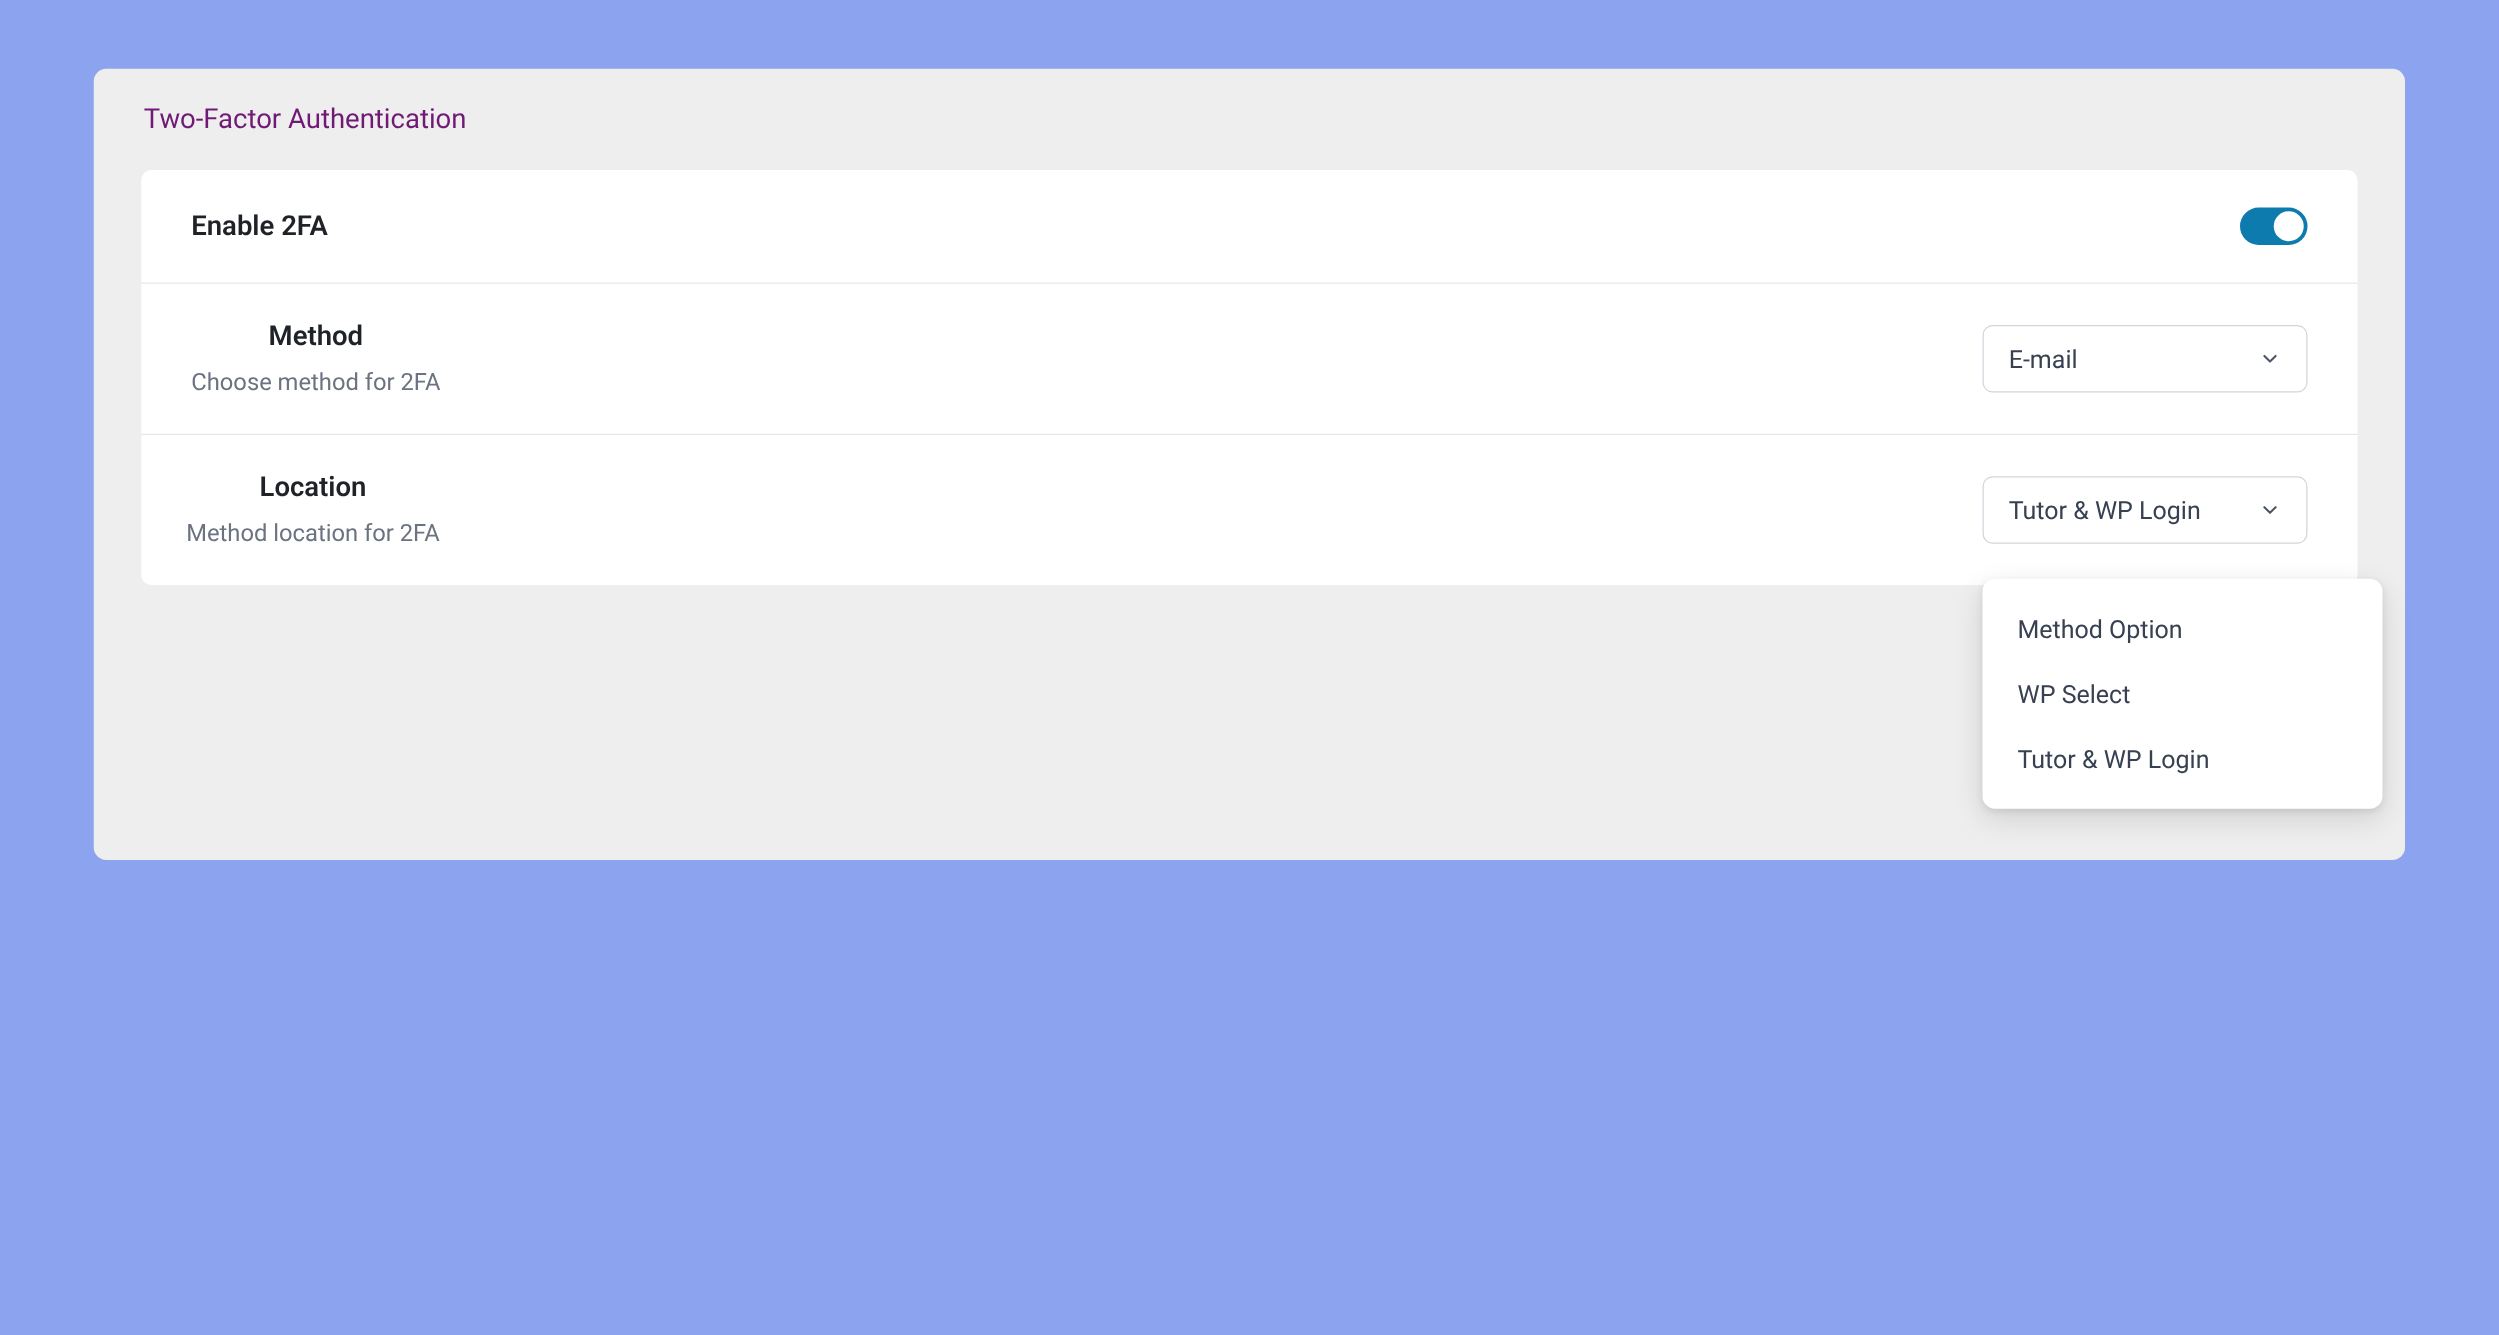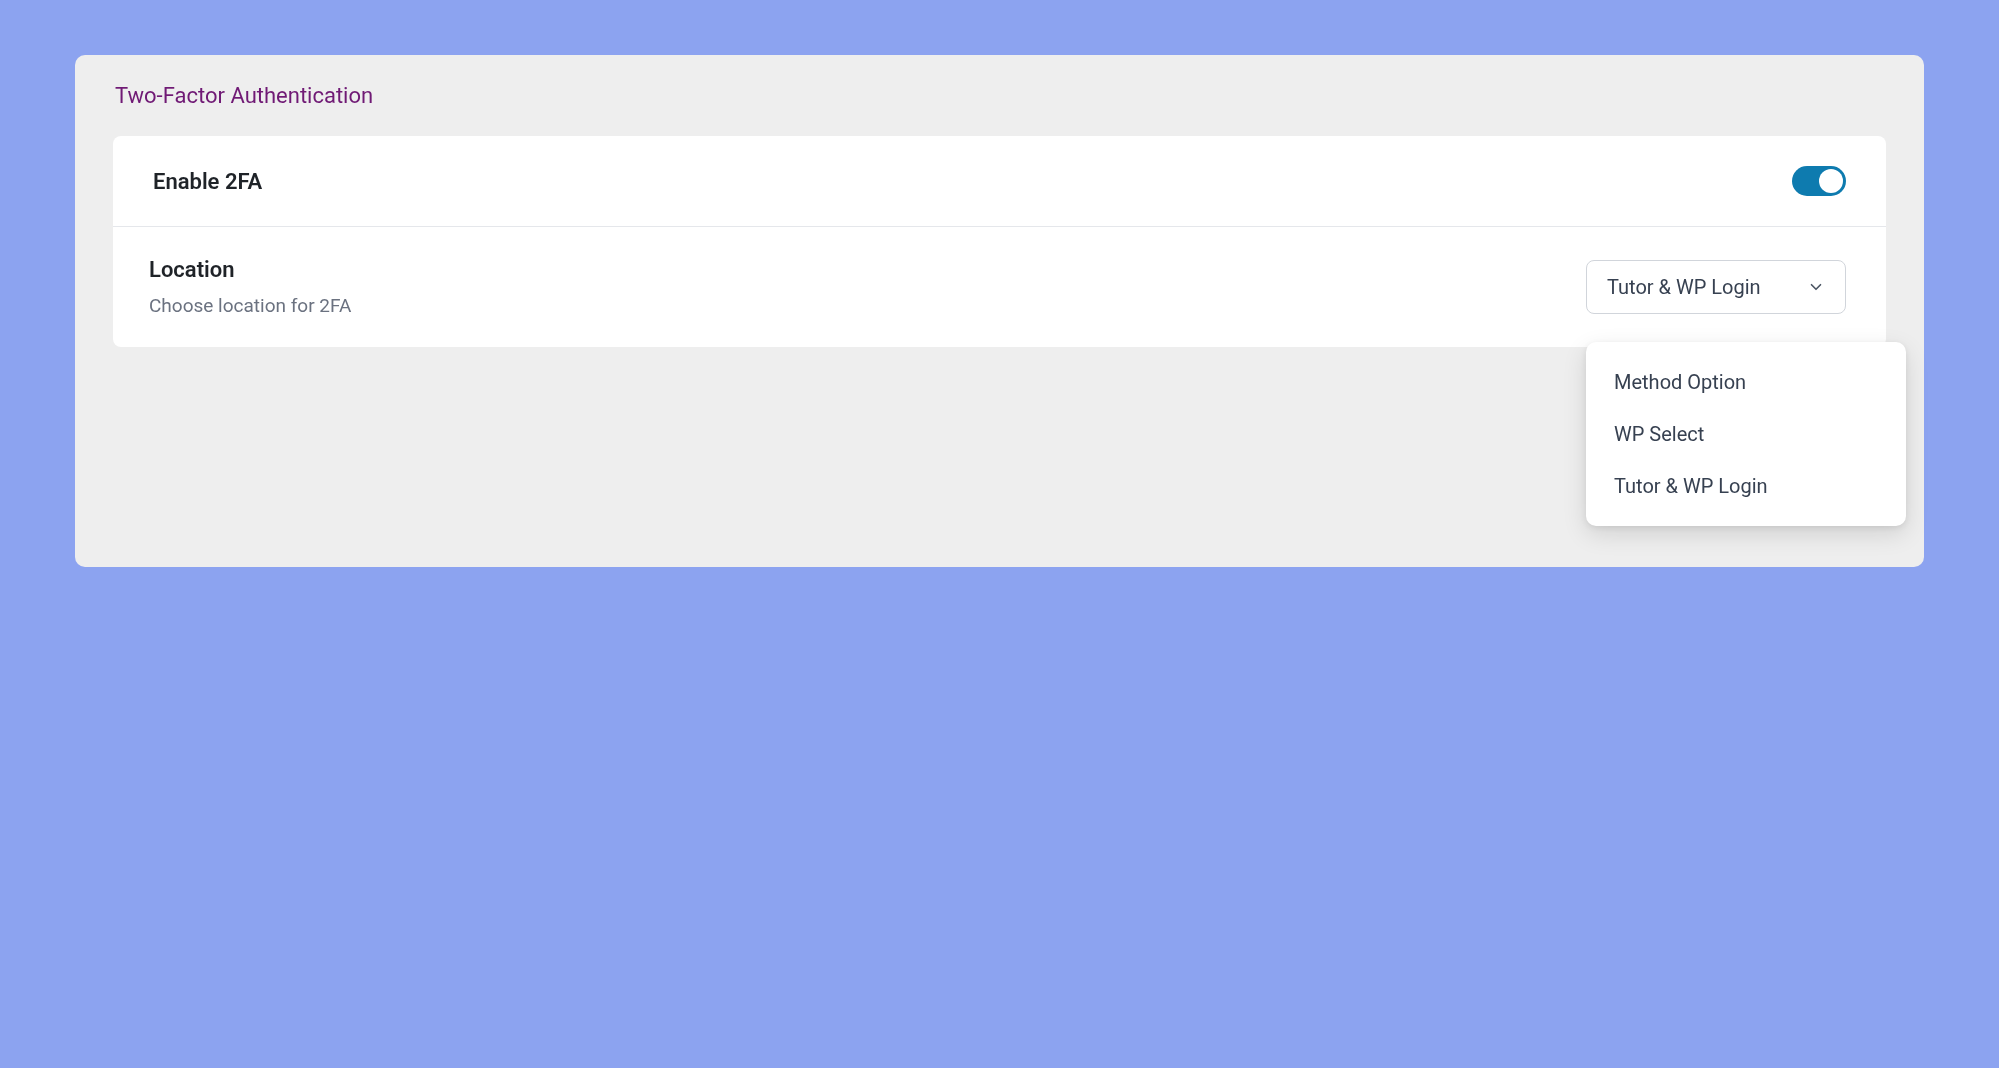--- a/index.html
+++ b/index.html
@@ -39,20 +39,21 @@
       border-bottom: 1px solid #e5e7eb;
     }
     .row:last-child {
       border-bottom: none;
       padding-left: 36px;
     }
     .row-text {
       display: flex;
       flex-direction: column;
       gap: 12px;
+      text-align: center;
     }
     .row-label {
       font-size: 22px;
       font-weight: 600;
       color: #1f2328;
     }
     .row-desc {
       font-size: 19px;
       color: #6b7280;
       font-weight: 400;
@@ -137,25 +138,39 @@
 
     <div class="row">
       <div class="row-text">
         <div class="row-label">Enable 2FA</div>
       </div>
       <div class="toggle">
         <div class="toggle-knob"></div>
       </div>
     </div>
 
+    <div class="row">
+      <div class="row-text">
+        <div class="row-label">Method</div>
+        <div class="row-desc">Choose method for 2FA</div>
+      </div>
+      <div class="select">
+        <span class="val">E-mail</span>
+        <span class="chevron">
+          <svg viewBox="0 0 24 24" fill="none" stroke="#4b5563" stroke-width="2.2" stroke-linecap="round" stroke-linejoin="round">
+              <polyline points="6 9 12 15 18 9"></polyline>
+            </svg>
+        </span>
+      </div>
+    </div>
 
     <div class="row row-location">
       <div class="row-text">
         <div class="row-label">Location</div>
-        <div class="row-desc">Choose location for 2FA</div>
+        <div class="row-desc">Method location for 2FA</div>
       </div>
       <div class="select">
         <span class="val">Tutor &amp; WP Login</span>
         <span class="chevron">
           <svg viewBox="0 0 24 24" fill="none" stroke="#4b5563" stroke-width="2.2" stroke-linecap="round" stroke-linejoin="round">
               <polyline points="6 9 12 15 18 9"></polyline>
             </svg>
         </span>
       </div>
 

